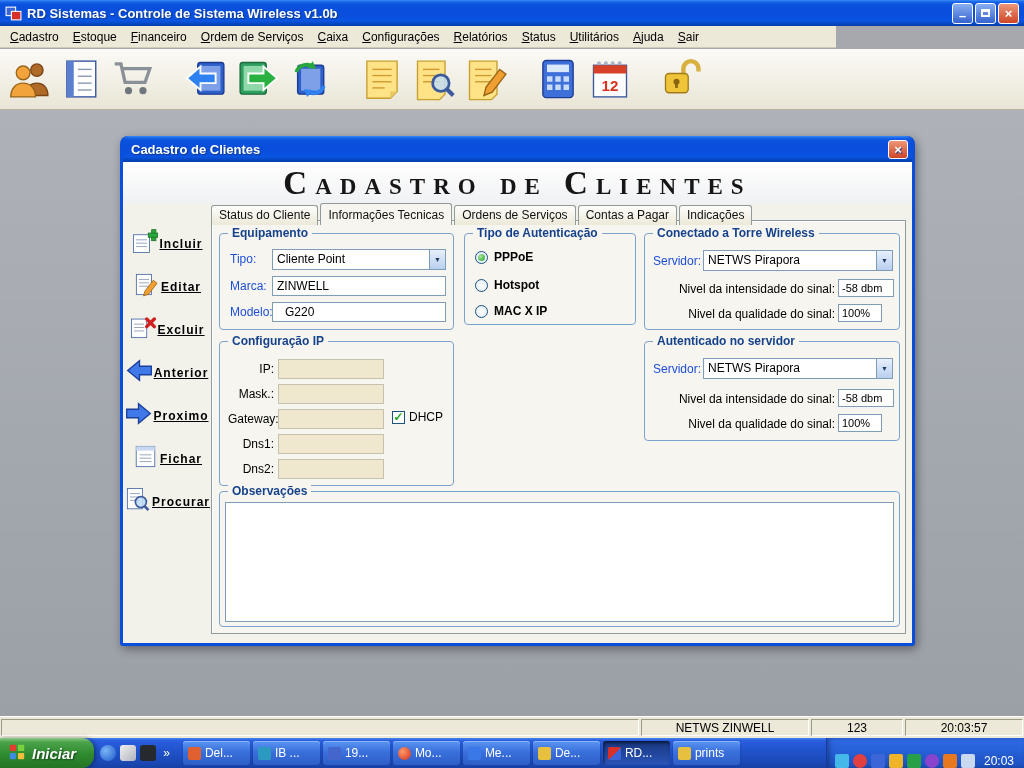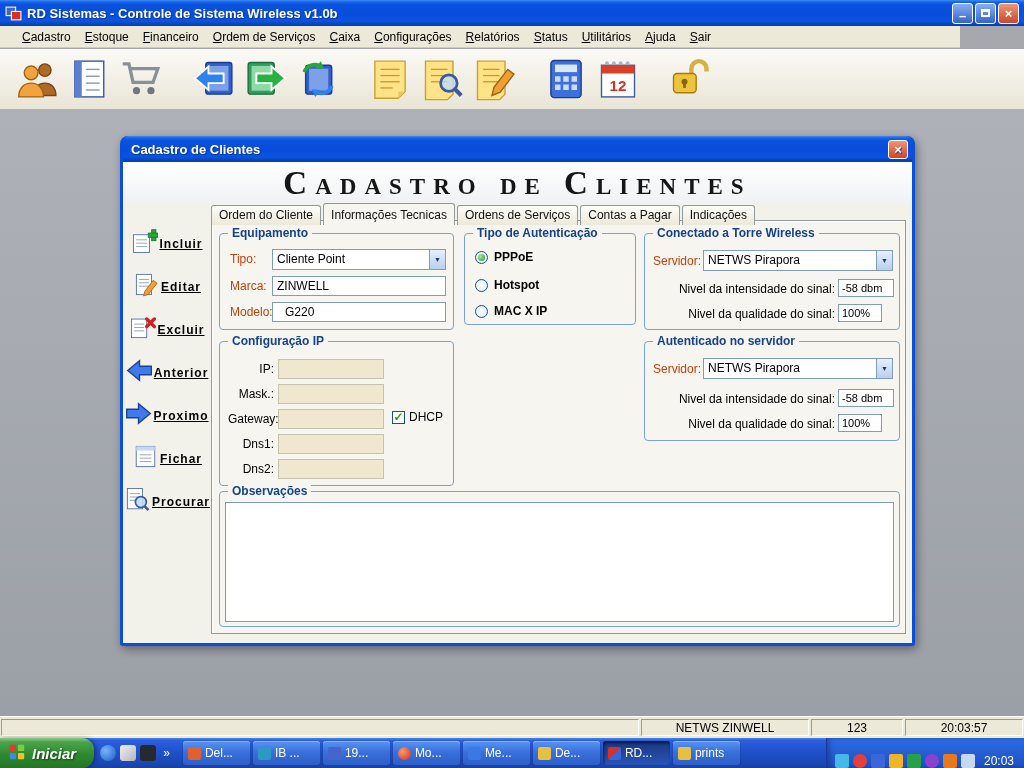--- a/index.html
+++ b/index.html
@@ -14,30 +14,30 @@
   .title-text { flex:1; color:#fff; font-weight:bold; font-size:13px; text-shadow:1px 1px 1px #123a8c;
     white-space:nowrap; overflow:hidden; }
   .win-btn { width:21px; height:21px; border:1px solid #fff; border-radius:3px; margin-left:2px;
     color:#fff; font-size:13px; font-weight:bold; display:flex; align-items:flex-end; justify-content:center; line-height:14px; }
   .win-btn.minb, .win-btn.maxb { background:linear-gradient(180deg,#89aff0,#3562cf); }
   .win-btn.maxb { align-items:center; }
   .max-glyph { width:9px; height:8px; border:2px solid #fff; border-top-width:3px; }
   .win-btn.closeb { background:linear-gradient(180deg,#ee9678,#cf4628); align-items:center; line-height:1; }
 
   
-  .menubar { position:absolute; left:0; top:26px; width:960px; height:22px; background:#ece9d8;
-    border-bottom:1px solid #cfccbc; display:flex; align-items:center; padding-left:15px; font-size:12px; color:#000; }
+  .menubar { position:absolute; left:0; top:26px; width:836px; height:22px; background:#ece9d8;
+    border-bottom:1px solid #cfccbc; display:flex; align-items:center; padding-left:3px; font-size:12px; color:#000; }
   .menu-item { padding:3px 7px; cursor:default; }
   .menu-item::first-letter { text-decoration:underline; }
 
   
   .toolbar { position:absolute; left:0; top:49px; width:1024px; height:61px;
     background:linear-gradient(180deg,#fbfaf6,#e9e5d6); border-bottom:1px solid #b8b4a4;
     display:flex; align-items:center; padding:0 8px; }
-  .tb-icon { width:52px; height:52px; display:flex; align-items:center; justify-content:flex-end; border-radius:3px; }
+  .tb-icon { width:52px; height:52px; display:flex; align-items:center; justify-content:flex-start; border-radius:3px; }
   .tb-icon svg { width:44px; height:44px; }
   .tb-gap { width:20px; height:100%; }
 
   
   .desktop { position:absolute; left:0; top:110px; width:1024px; height:606px;
     background:linear-gradient(180deg,#aeb2b8,#9b9fa6); }
 
   
   .dialog { position:absolute; left:120px; top:26px; width:795px; height:510px;
     background:#0a4fdc; padding:0 3px 3px; border-radius:8px 8px 3px 3px;
@@ -68,21 +68,21 @@
     border:1px solid #919b9c; border-bottom:none; border-radius:3px 3px 0 0; margin-right:2px; color:#111; }
   .tab.active { background:#f6f5ef; padding-top:4px; box-shadow:inset 0 2px 0 #f6f5ef; }
 
   
   .panel { position:absolute; left:88px; top:58px; width:695px; height:414px; background:#f6f5ef;
     border:1px solid #919b9c; box-shadow:inset 1px 1px 0 #fff; }
 
   .group { position:absolute; border:1px solid #7da2ce; border-radius:4px; }
   .gtitle { position:absolute; top:-8px; left:8px; background:#f6f5ef; padding:0 4px;
     font-size:12px; font-weight:bold; color:#16428c; white-space:nowrap; }
-  .lbl { position:absolute; font-size:12px; color:#c2410c; white-space:nowrap; }
+  .lbl { position:absolute; font-size:12px; color:#1d4ed8; white-space:nowrap; }
   .lbl-r { position:absolute; font-size:12px; color:#000; text-align:right; white-space:nowrap; }
   .bold { font-weight:bold; }
 
   .txt { position:absolute; height:20px; border:1px solid #7f9db9; background:#fff; font-size:12px;
     padding:1px 4px; font-family:"Liberation Sans",sans-serif; color:#000; }
   .txt.small { height:18px; font-size:11px; padding:1px 3px; }
   .txt.dis { background:#efe8cf; border-color:#c6c2b0; }
   .txt.mac { font-weight:bold; font-size:11px; padding:1px 2px; }
 
   .combo { position:absolute; display:flex; height:21px; }
@@ -396,21 +396,21 @@
                     <line x1="7" y1="17" x2="19" y2="17"></line>
                   </g>
                   <circle cx="20" cy="19" r="6.5" fill="rgba(190,220,250,.85)" stroke="#3c5a9c" stroke-width="2"></circle>
                   <line x1="24.5" y1="24" x2="29" y2="28.5" stroke="#3c5a9c" stroke-width="3"></line>
                 </svg></span>
             <span class="side-label">Procurar</span>
           </div>
         </div>
 
         <div class="tabs">
-          <span class="tab">Ordem do Cliente</span>
+          <span class="tab">Status do Cliente</span>
           <span class="tab active">Informações Tecnicas</span>
           <span class="tab">Ordens de Serviços</span>
           <span class="tab">Contas a Pagar</span>
           <span class="tab">Indicações</span>
         </div>
 
         <div class="panel">
 
           <div class="group" style="left:7px;top:12px;width:235px;height:97px">
             <span class="gtitle">Equipamento</span>

